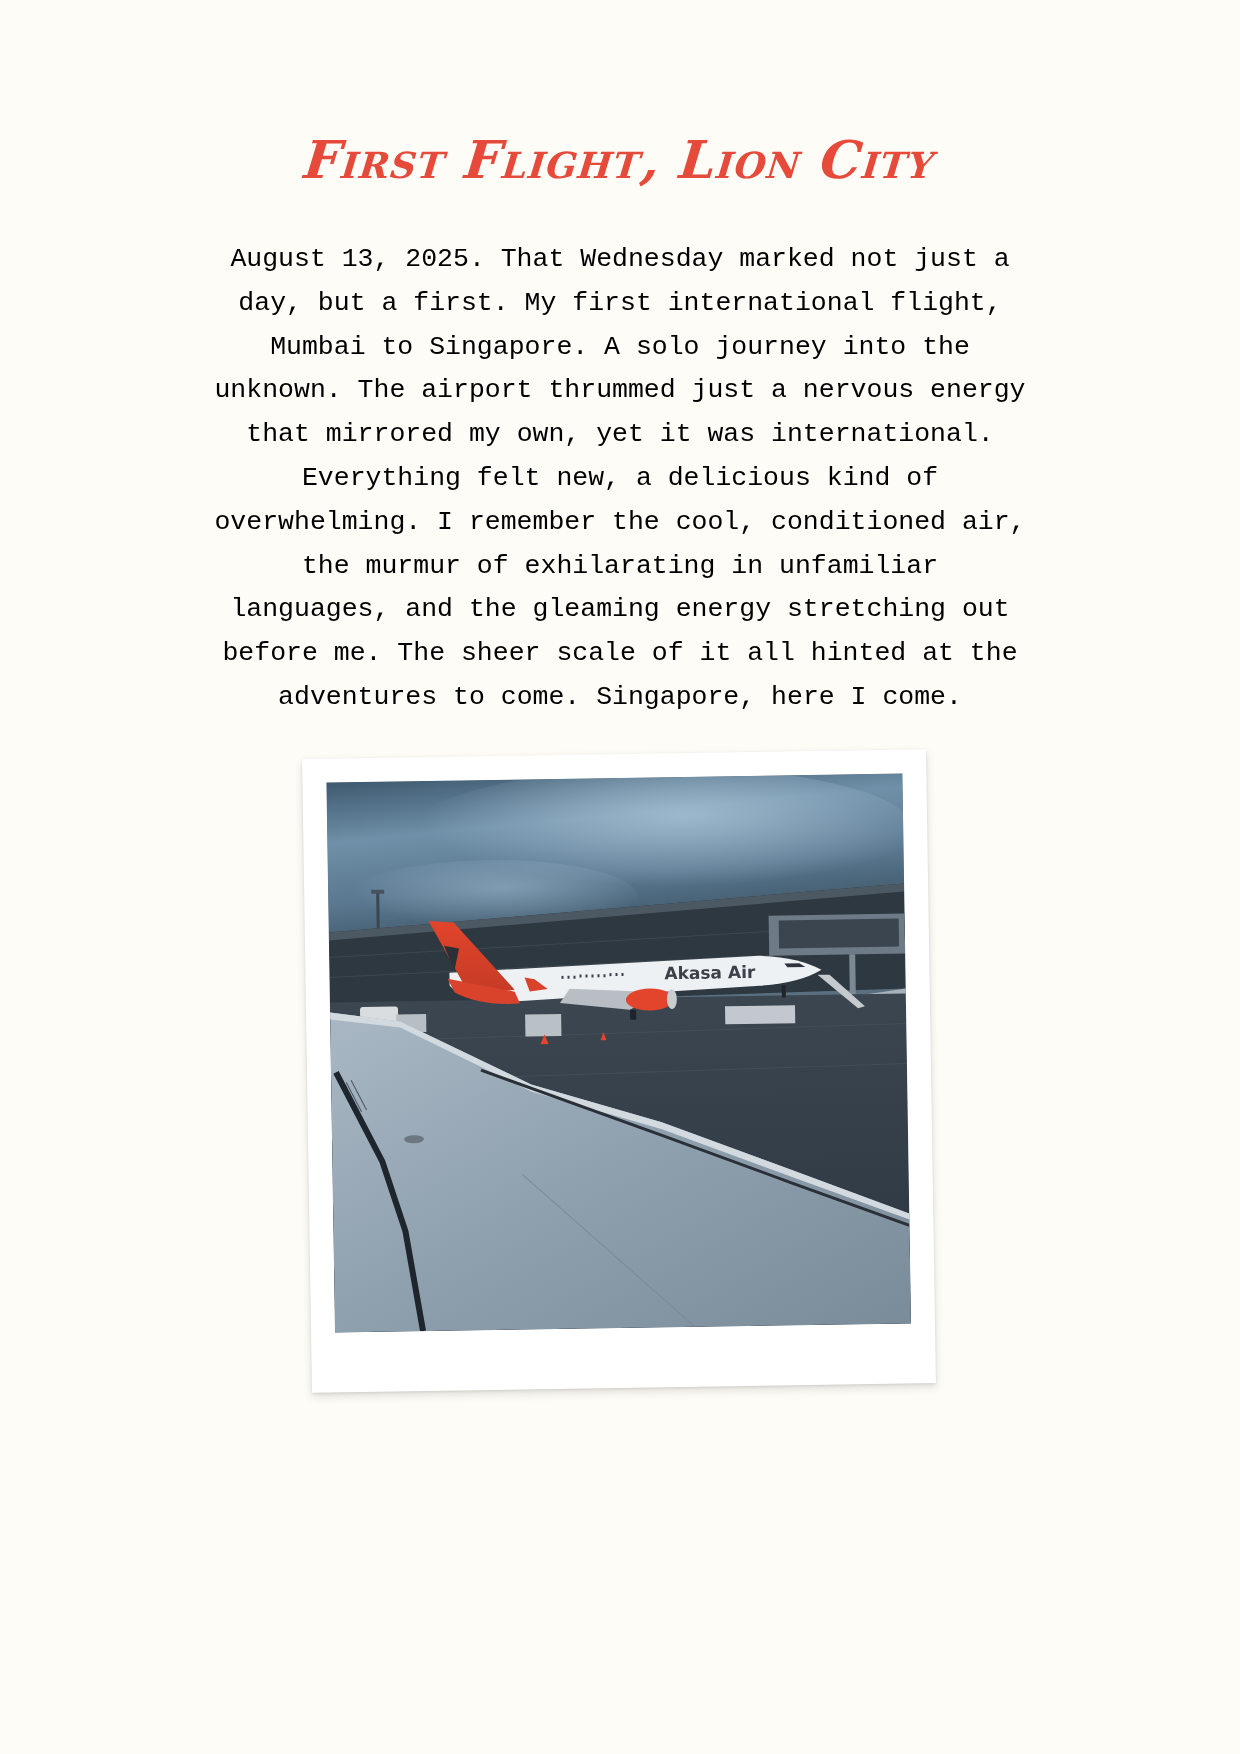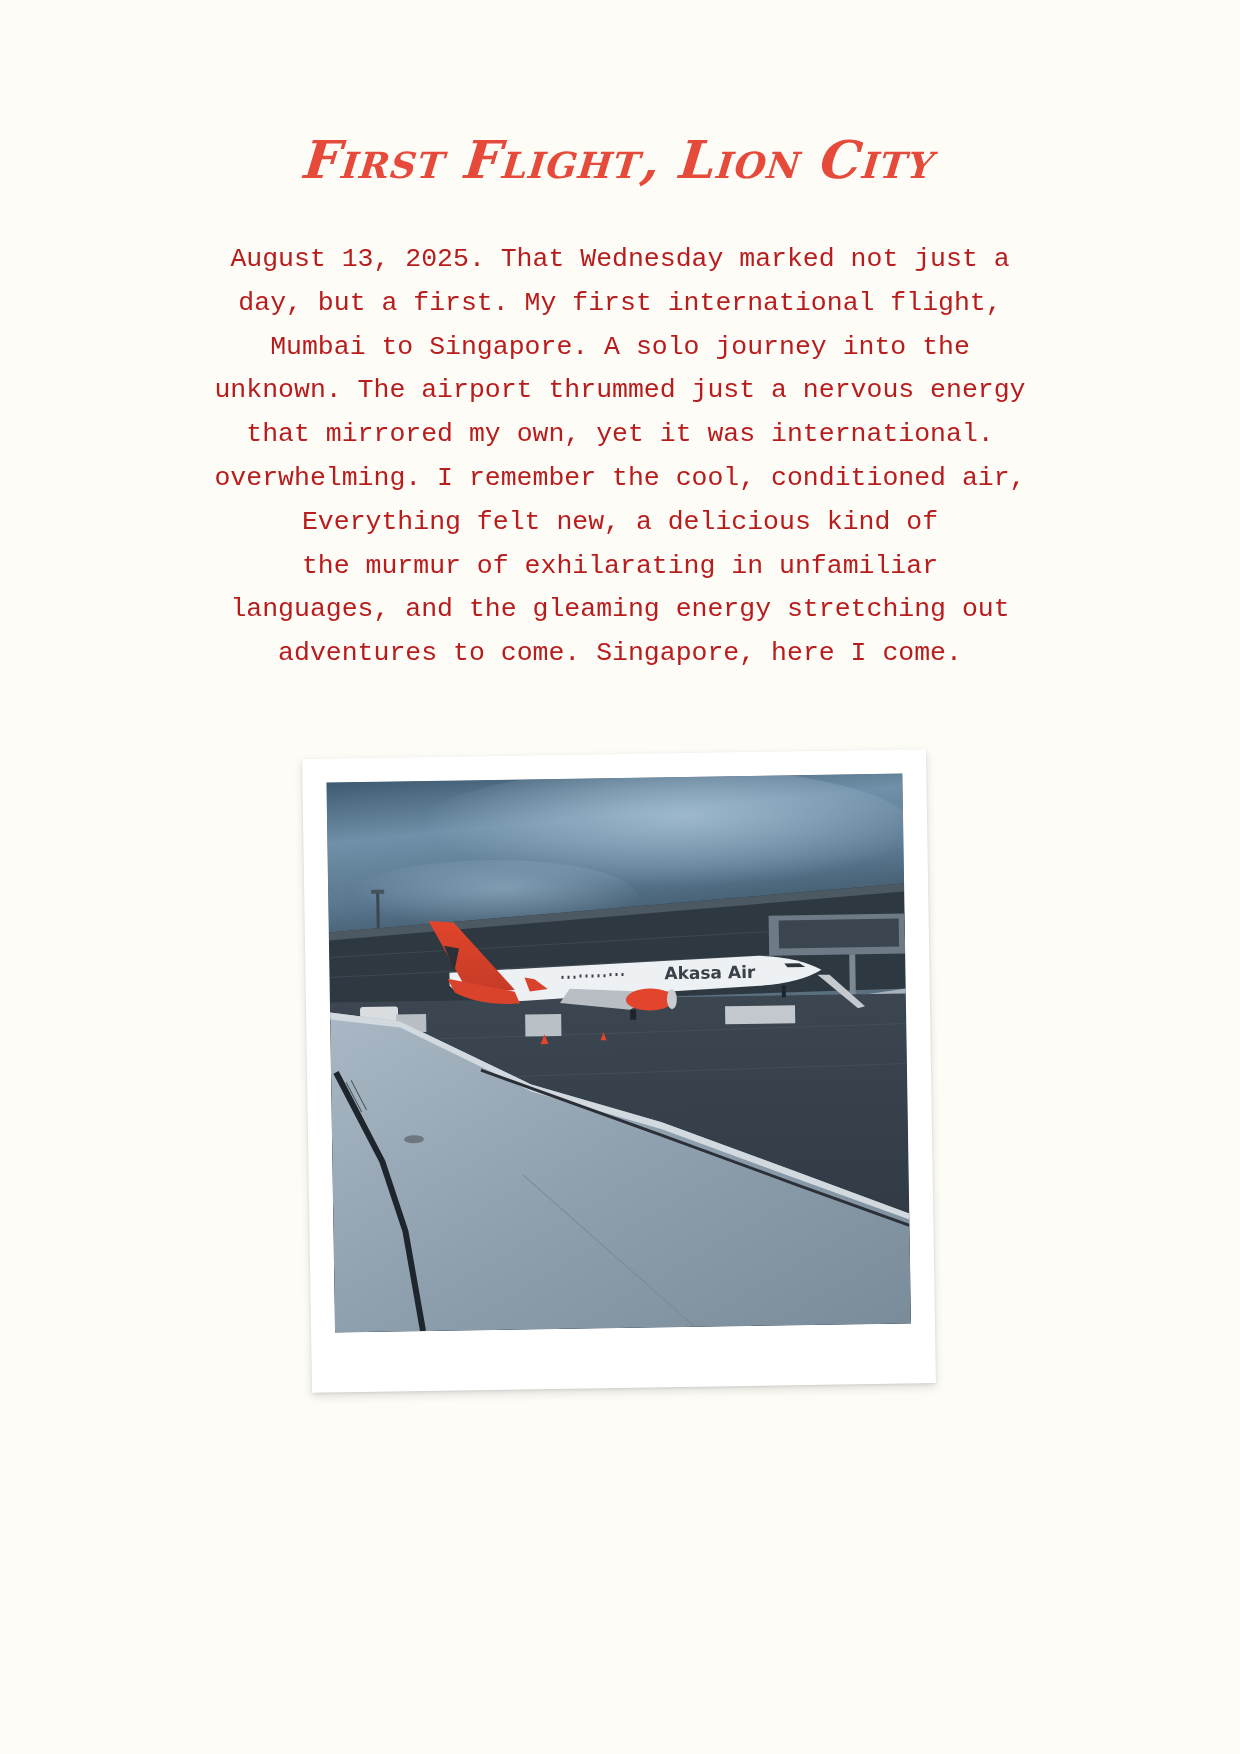--- a/index.html
+++ b/index.html
@@ -32,21 +32,21 @@
   }
   .body-text {
     position: absolute;
     top: 238px;
     left: 190px;
     width: 860px;
     text-align: center;
     font-family: "Liberation Mono", "DejaVu Sans Mono", monospace;
     font-size: 26.5px;
     line-height: 43.8px;
-    color: #b91c1c;
+    color: #000000;
     margin: 0;
   }
   .body-text span { display: block; white-space: pre; }
 
   .polaroid {
     position: absolute;
     left: 307px;
     top: 754px;
     width: 624px;
     height: 634px;
@@ -70,24 +70,25 @@
 <body>
 
 <div class="title">First Flight, Lion City</div>
 
 <div class="body-text">
   <span>August 13, 2025. That Wednesday marked not just a</span>
   <span>day, but a first. My first international flight,</span>
   <span>Mumbai to Singapore. A solo journey into the</span>
   <span>unknown. The airport thrummed just a nervous energy</span>
   <span>that mirrored my own, yet it was international.</span>
+  <span>Everything felt new, a delicious kind of</span>
   <span>overwhelming. I remember the cool, conditioned air,</span>
-  <span>Everything felt new, a delicious kind of</span>
   <span>the murmur of exhilarating in unfamiliar</span>
   <span>languages, and the gleaming energy stretching out</span>
+  <span>before me. The sheer scale of it all hinted at the</span>
   <span>adventures to come. Singapore, here I come.</span>
 </div>
 
 <div class="polaroid">
   <div class="photo">
     <svg width="576" height="550" viewBox="0 0 576 550" xmlns="http://www.w3.org/2000/svg">
       <defs>
         <linearGradient id="sky" x1="0" y1="0" x2="0.3" y2="1">
           <stop offset="0" stop-color="#3e5a70"></stop>
           <stop offset="0.35" stop-color="#6f90a8"></stop>

